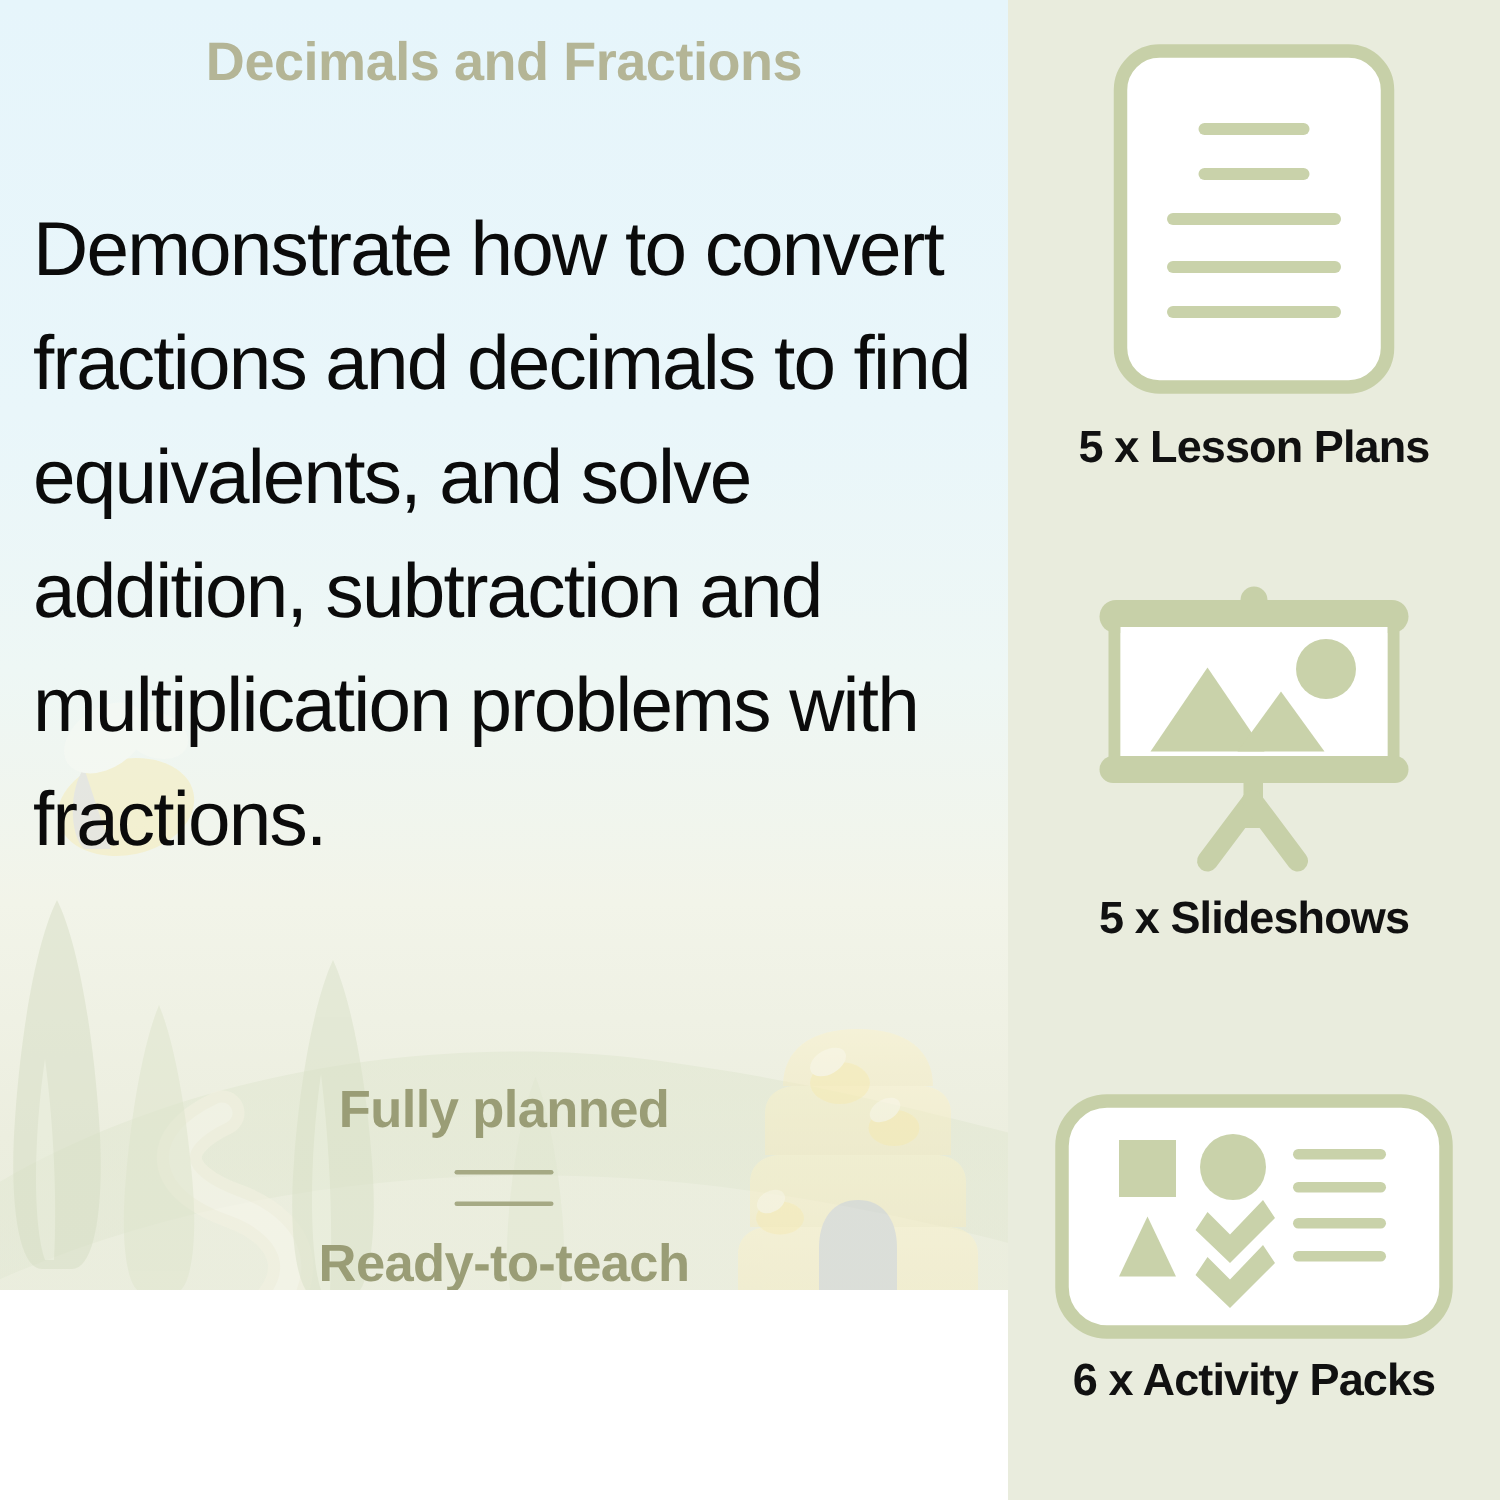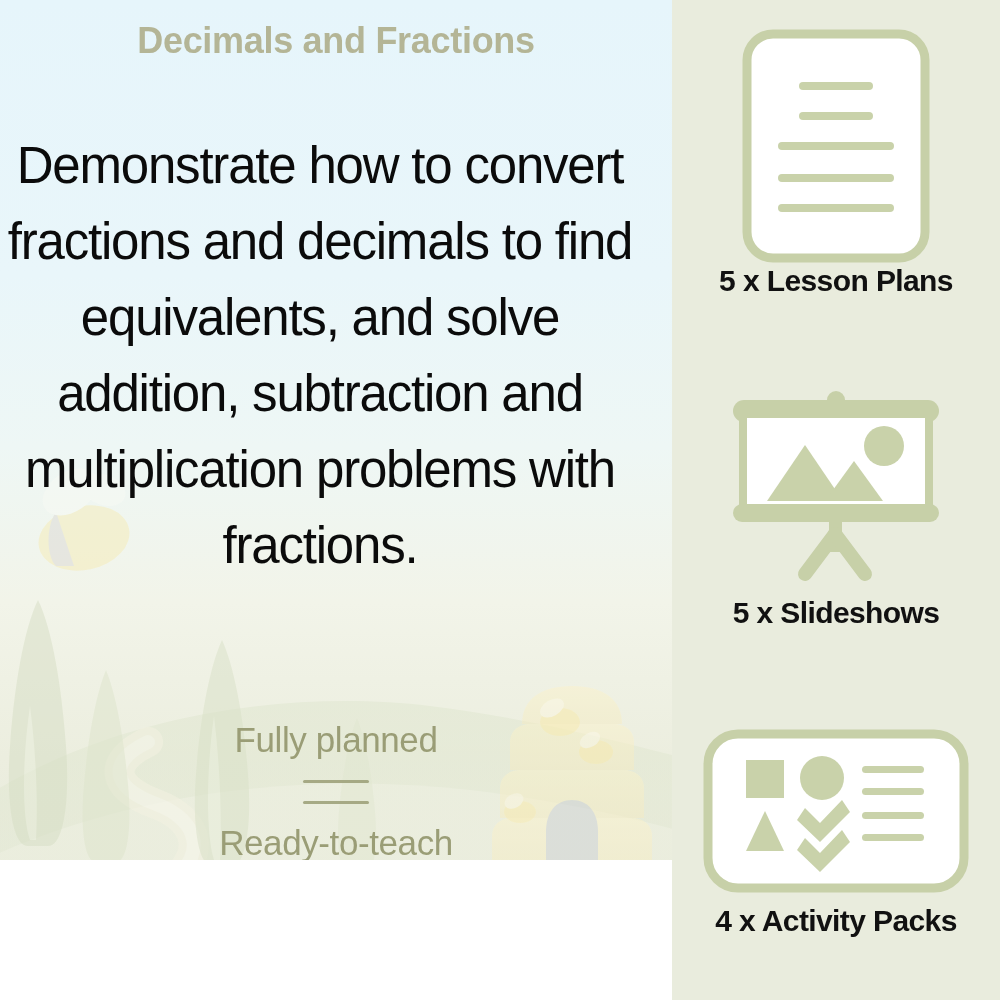--- a/index.html
+++ b/index.html
@@ -28,36 +28,35 @@
     left:0; top:20px; width:672px;
     text-align:center;
     font-size:36px; font-weight:bold;
     color:#b4b596;
     letter-spacing:-0.3px;
     z-index:6;
   }
 
   .body-copy{
     position:absolute;
-    left:6px; top:128px; width:628px;
-    text-align:center;
+    left:22px; top:128px; width:628px;
     font-size:51px; line-height:76px;
     color:#0b0b0b;
     letter-spacing:-1.2px;
     z-index:6;
   }
 
   .taglines{
     position:absolute;
     left:0; top:718px; width:672px;
     text-align:center;
     z-index:6;
   }
   .tagline{
-    font-size:35px; font-weight:normal;
+    font-size:35px; font-weight:bold;
     color:#9a9d76;
     letter-spacing:-0.4px;
     line-height:44px;
   }
   .tag-divider{
     width:66px; height:3px;
     background:#9a9d76;
     margin:18px auto 17px auto;
     border-radius:2px;
     opacity:.85;
@@ -79,21 +78,21 @@
     display:flex; align-items:center; justify-content:center;
   }
   .asset-label{
     font-size:30px; font-weight:bold; color:#111111;
     letter-spacing:-0.6px;
     white-space:nowrap;
   }
   #block-lesson   { top:28px; }
   #block-slides   { top:388px; }
   #block-activity { top:728px; }
-  #block-lesson   .asset-label{ margin-top:0; }
+  #block-lesson   .asset-label{ margin-top:18px; }
   #block-slides   .asset-label{ margin-top:12px;text-align:center; }
   #block-activity .asset-label{ margin-top:10px; }
 </style>
 </head>
 <body>
 
 <div id="poster">
 
   <div class="left-panel">
 
@@ -257,16 +256,16 @@
 
             <path d="M103,110 L118,125 L140,102 L148,114 L118,144 L95,122 Z"></path>
 
             <rect x="160" y="38" width="62" height="7" rx="3.5"></rect>
             <rect x="160" y="60" width="62" height="7" rx="3.5"></rect>
             <rect x="160" y="84" width="62" height="7" rx="3.5"></rect>
             <rect x="160" y="106" width="62" height="7" rx="3.5"></rect>
           </g>
         </svg>
       </div>
-      <div class="asset-label">4 x Activity Packs</div>
+      <div class="asset-label">6 x Activity Packs</div>
     </div>
   </div>
 </div>
 
 </body></html>

